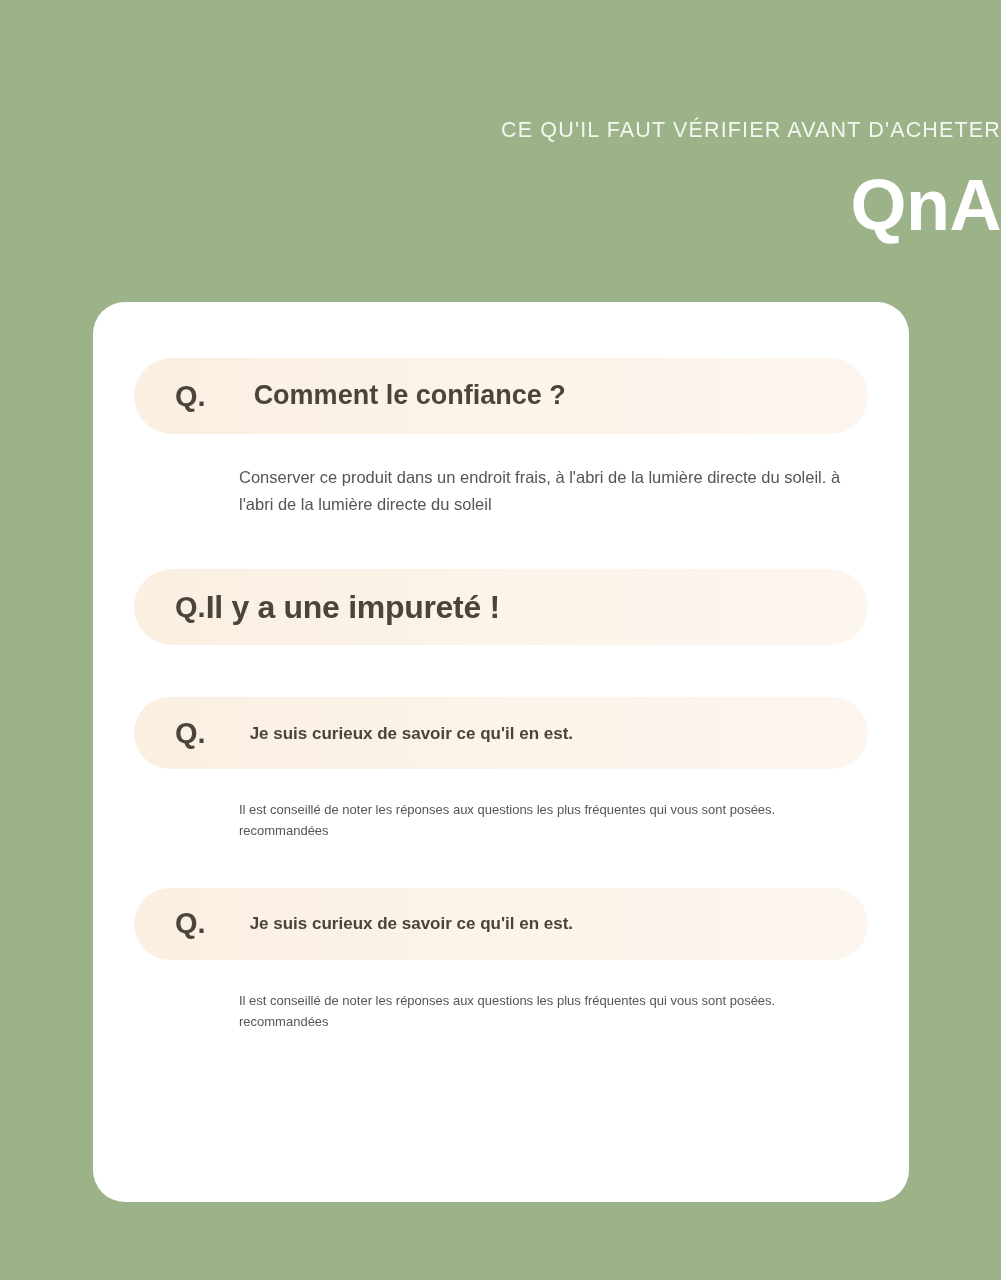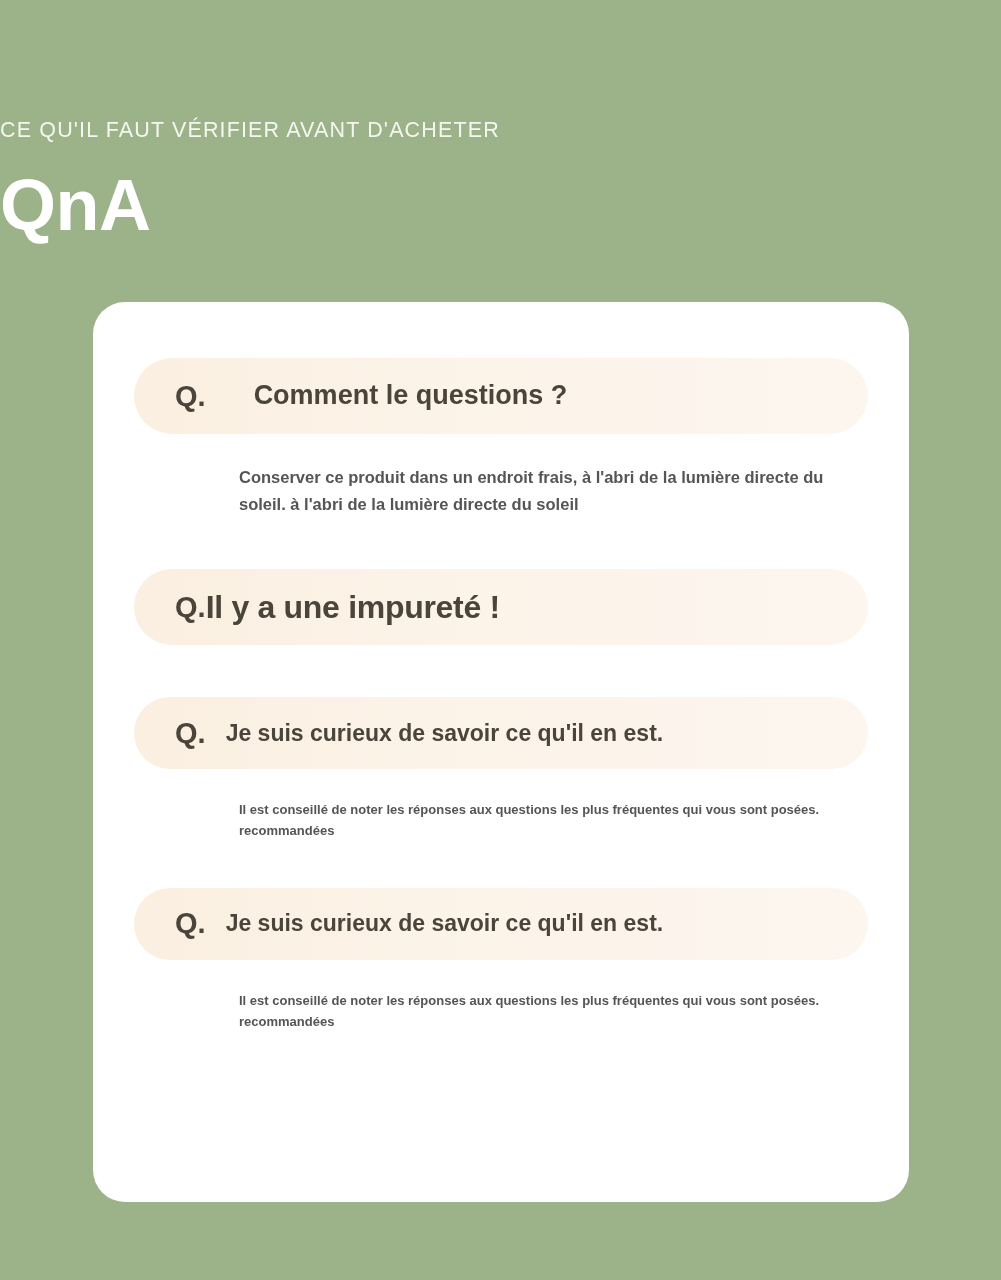--- a/index.html
+++ b/index.html
@@ -13,21 +13,21 @@
     background: #9CB289;
     font-family: "Liberation Sans", sans-serif;
     overflow: hidden;
     position: relative;
   }
 
   
   .header {
     width: 100%;
     padding-top: 118px;
-    text-align: left;
+    text-align: right;
   }
 
   .header-eyebrow {
     font-size: 21.5px;
     font-weight: 400;
     letter-spacing: 1.15px;
     color: #F4F7EF;
     line-height: 1.2;
     white-space: nowrap;
   }
@@ -87,28 +87,28 @@
     line-height: 1.15;
   }
 
   
   .qa-pill.size-lg   { height: 76px; }
   .qa-pill.size-xl   { height: 76px; }
   .qa-pill.size-sm   { height: 72px; }
 
   .size-lg .qa-pill-text { font-size: 27px; margin-left: 48px; }
   .size-xl .qa-pill-text { font-size: 32px; letter-spacing: -0.3px; }
-  .size-sm .qa-pill-text { font-size: 23px; margin-left: 20px; }
+  .size-sm .qa-pill-text { font-size: 17px; margin-left: 44px; }
 
   .qa-answer {
     margin: 30px 0 0 105px;
     width: 620px;
     color: #555555;
     line-height: 1.62;
-    font-weight: 700;
+    font-weight: 400;
   }
 
   .qa-answer.ans-lg { font-size: 16.5px; }
   .qa-answer.ans-sm { font-size: 13px; }
   .gap-1 { height: 52px; }
   .gap-2 { height: 52px; }
   .gap-3 { height: 46px; }
 </style>
 </head>
 <body>
@@ -117,21 +117,21 @@
   <div class="header-eyebrow">CE QU'IL FAUT VÉRIFIER AVANT D'ACHETER</div>
   <div class="header-title">QnA</div>
 </div>
 
 <div class="panel">
   <div class="qa-list">
 
     <div class="qa-item">
       <div class="qa-pill size-lg">
         <span class="qa-pill-q">Q.</span>
-        <span class="qa-pill-text">Comment le questions ?</span>
+        <span class="qa-pill-text">Comment le confiance ?</span>
       </div>
       <div class="qa-answer ans-lg">Conserver ce produit dans un endroit frais, à l'abri de la lumière directe du soleil. à l'abri de la lumière directe du soleil</div>
     </div>
 
     <div class="gap-1"></div>
 
     <div class="qa-item">
       <div class="qa-pill size-xl">
         <span class="qa-pill-q">Q.</span>
         <span class="qa-pill-text">Il y a une impureté !</span>

